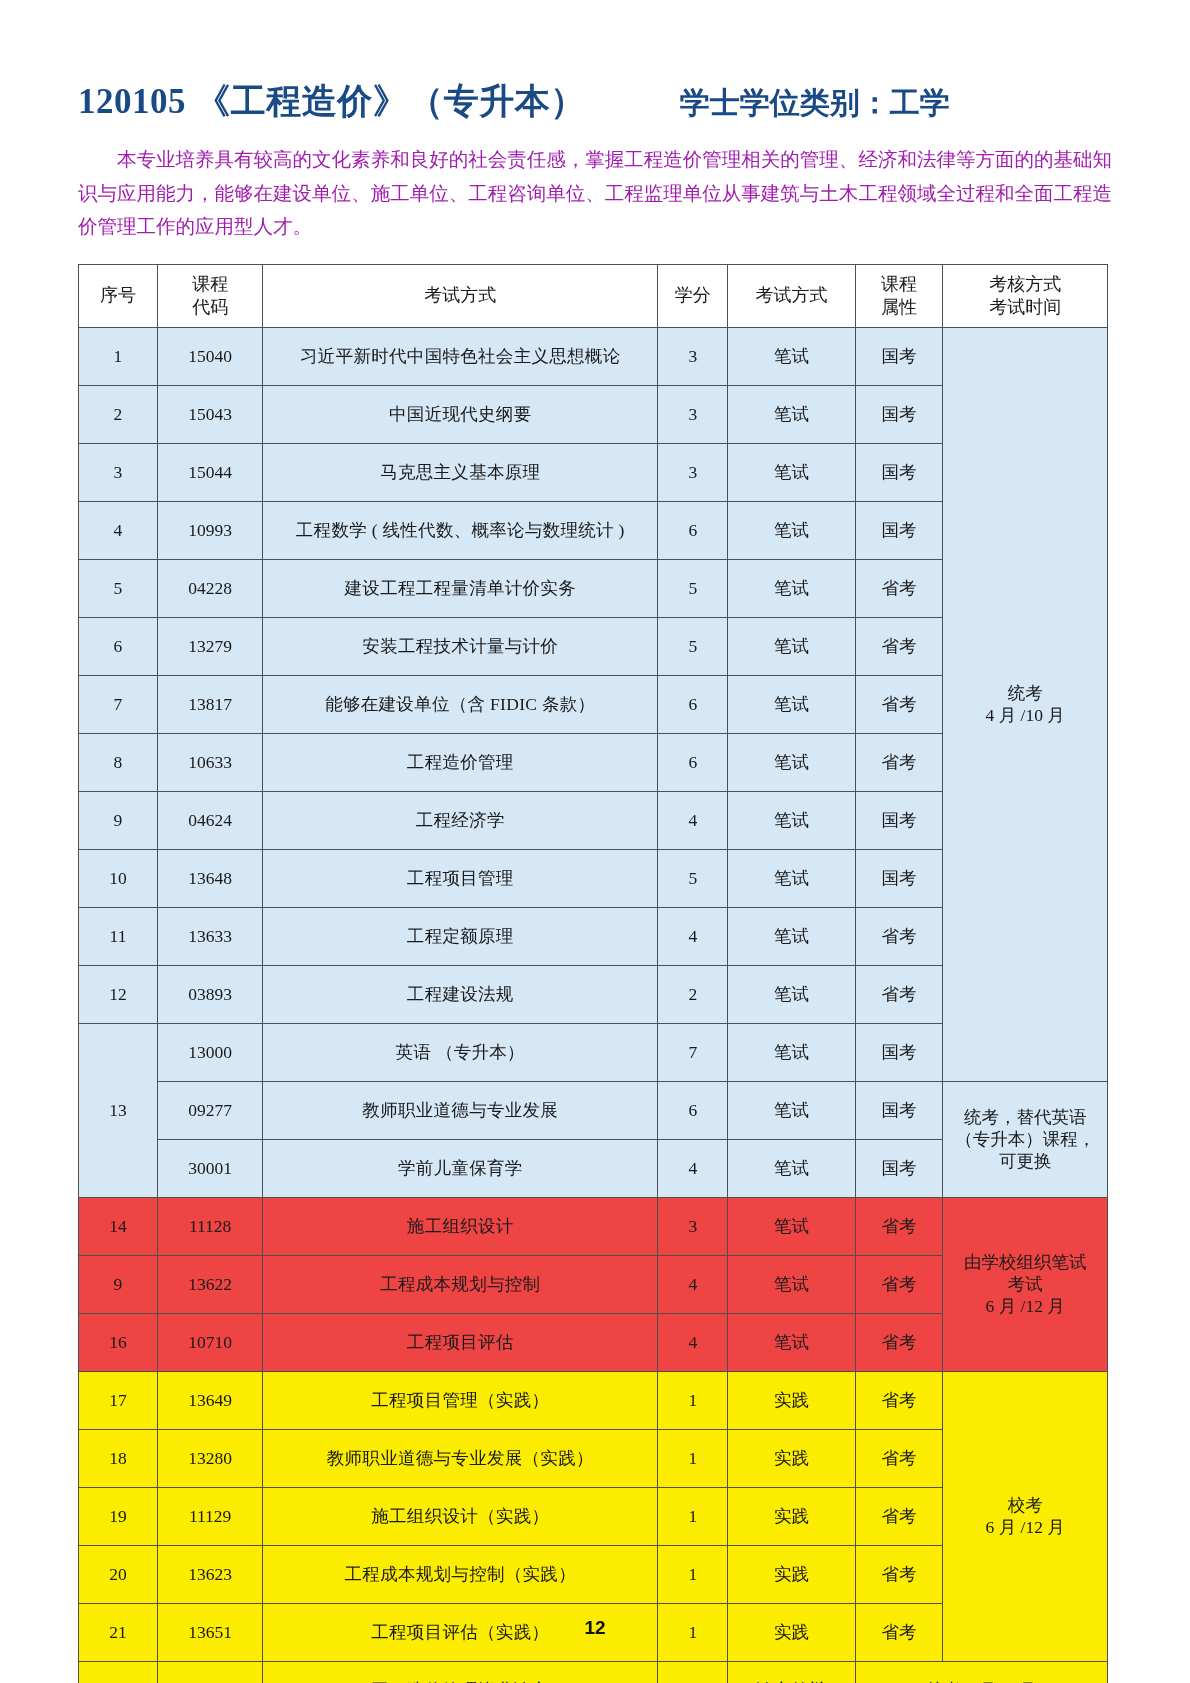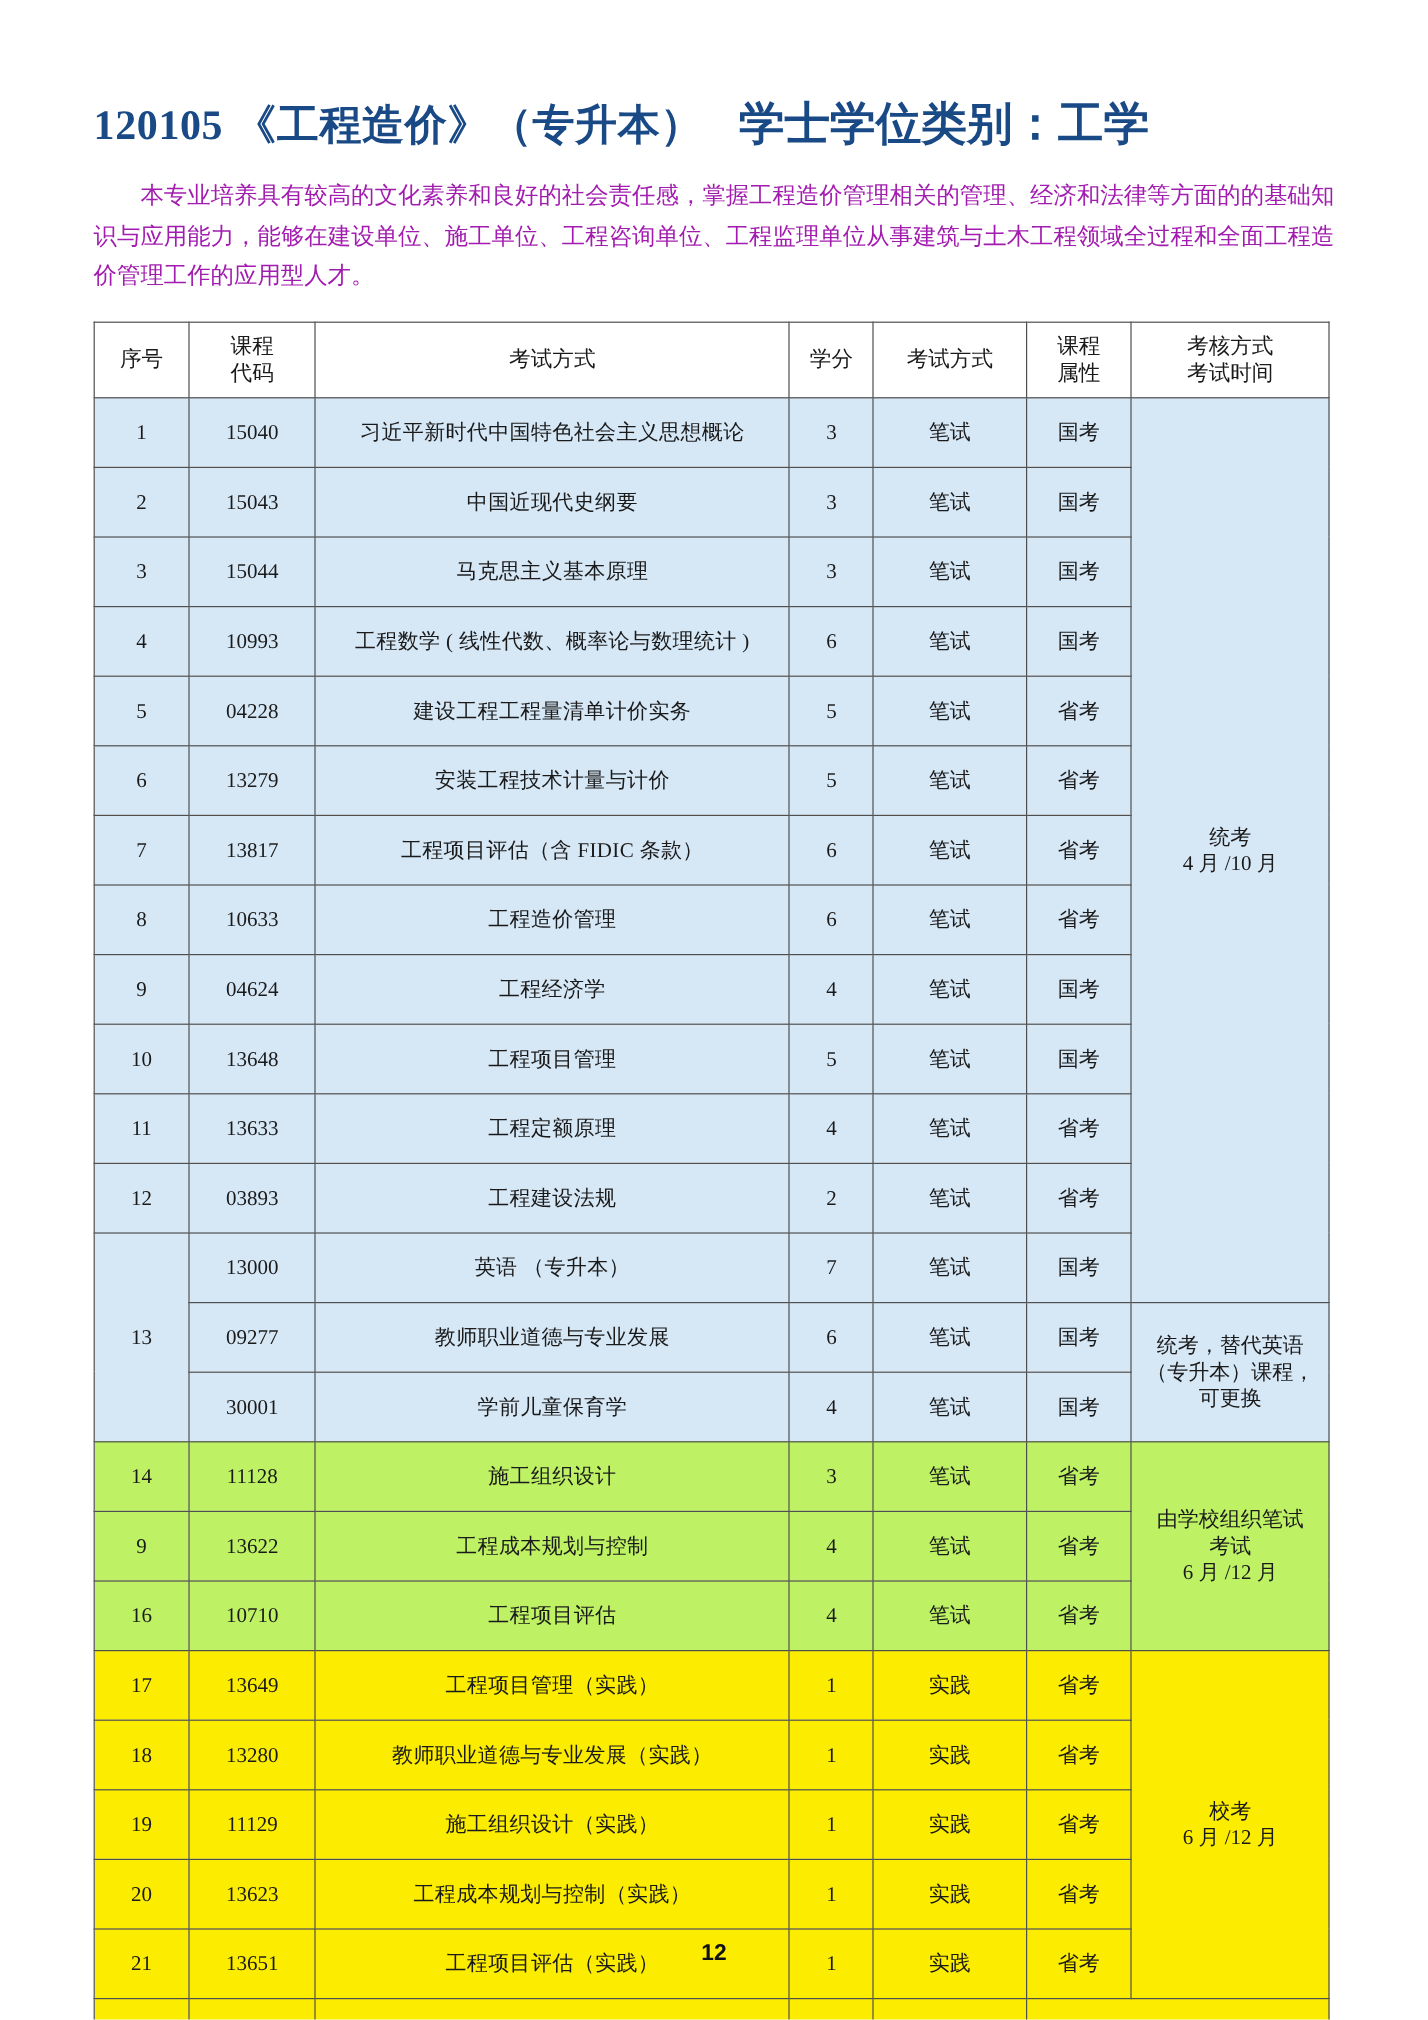--- a/index.html
+++ b/index.html
@@ -27,24 +27,24 @@
     margin-bottom: 18px;
     white-space: nowrap;
   }
   .title-main {
     font-size: 35px;
     font-weight: bold;
     color: #1a4a86;
     letter-spacing: 0.5px;
   }
   .title-right {
-    font-size: 38px;
+    font-size: 30px;
     font-weight: bold;
     color: #1a4a86;
-    margin-left: 30px;
+    margin-left: 94px;
   }
   .intro {
     font-size: 19.5px;
     line-height: 1.72;
     text-align: justify;
     text-indent: 2em;
     margin: 0 0 20px 0;
     color: #a21caf;
   }
   table.curriculum {
@@ -68,21 +68,21 @@
   }
   .c-no    { width: 72px; }
   .c-code  { width: 96px; }
   .c-name  { width: 360px; }
   .c-credit{ width: 64px; }
   .c-exam  { width: 116px; }
   .c-attr  { width: 80px; }
   .c-time  { width: 150px; }
 
   tr.blue td   { background: #d6e7f6; height: 47px; }
-  tr.green td  { background: #bef264; height: 47px; }
+  tr.green td  { background: #ef4444; height: 47px; }
   tr.yellow td { background: #fbec00; height: 47px; }
 
   td.span-blue  { background: #d6e7f6; }
   td.span-green { background: #a9cf9a; }
   td.span-yellow{ background: #fbec00; }
 
   .name-cell { letter-spacing: 0.3px; }
   .two-line { line-height: 1.24; }
 
   .page-number {
@@ -196,21 +196,21 @@
         <td>13279</td>
         <td class="name-cell">安装工程技术计量与计价</td>
         <td>5</td>
         <td>笔试</td>
         <td>省考</td>
       </tr>
 
       <tr class="blue">
         <td>7</td>
         <td>13817</td>
-        <td class="name-cell">工程项目评估（含 FIDIC 条款）</td>
+        <td class="name-cell">能够在建设单位（含 FIDIC 条款）</td>
         <td>6</td>
         <td>笔试</td>
         <td>省考</td>
       </tr>
 
       <tr class="blue">
         <td>8</td>
         <td>10633</td>
         <td class="name-cell">工程造价管理</td>
         <td>6</td>

